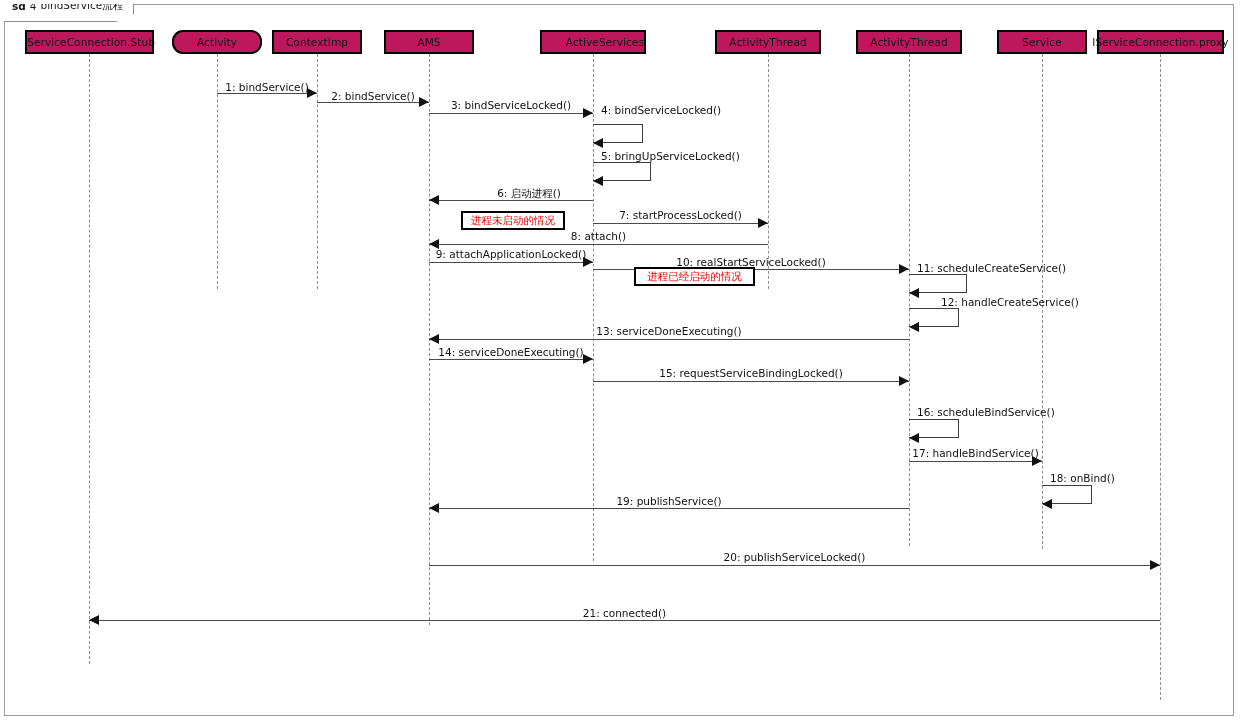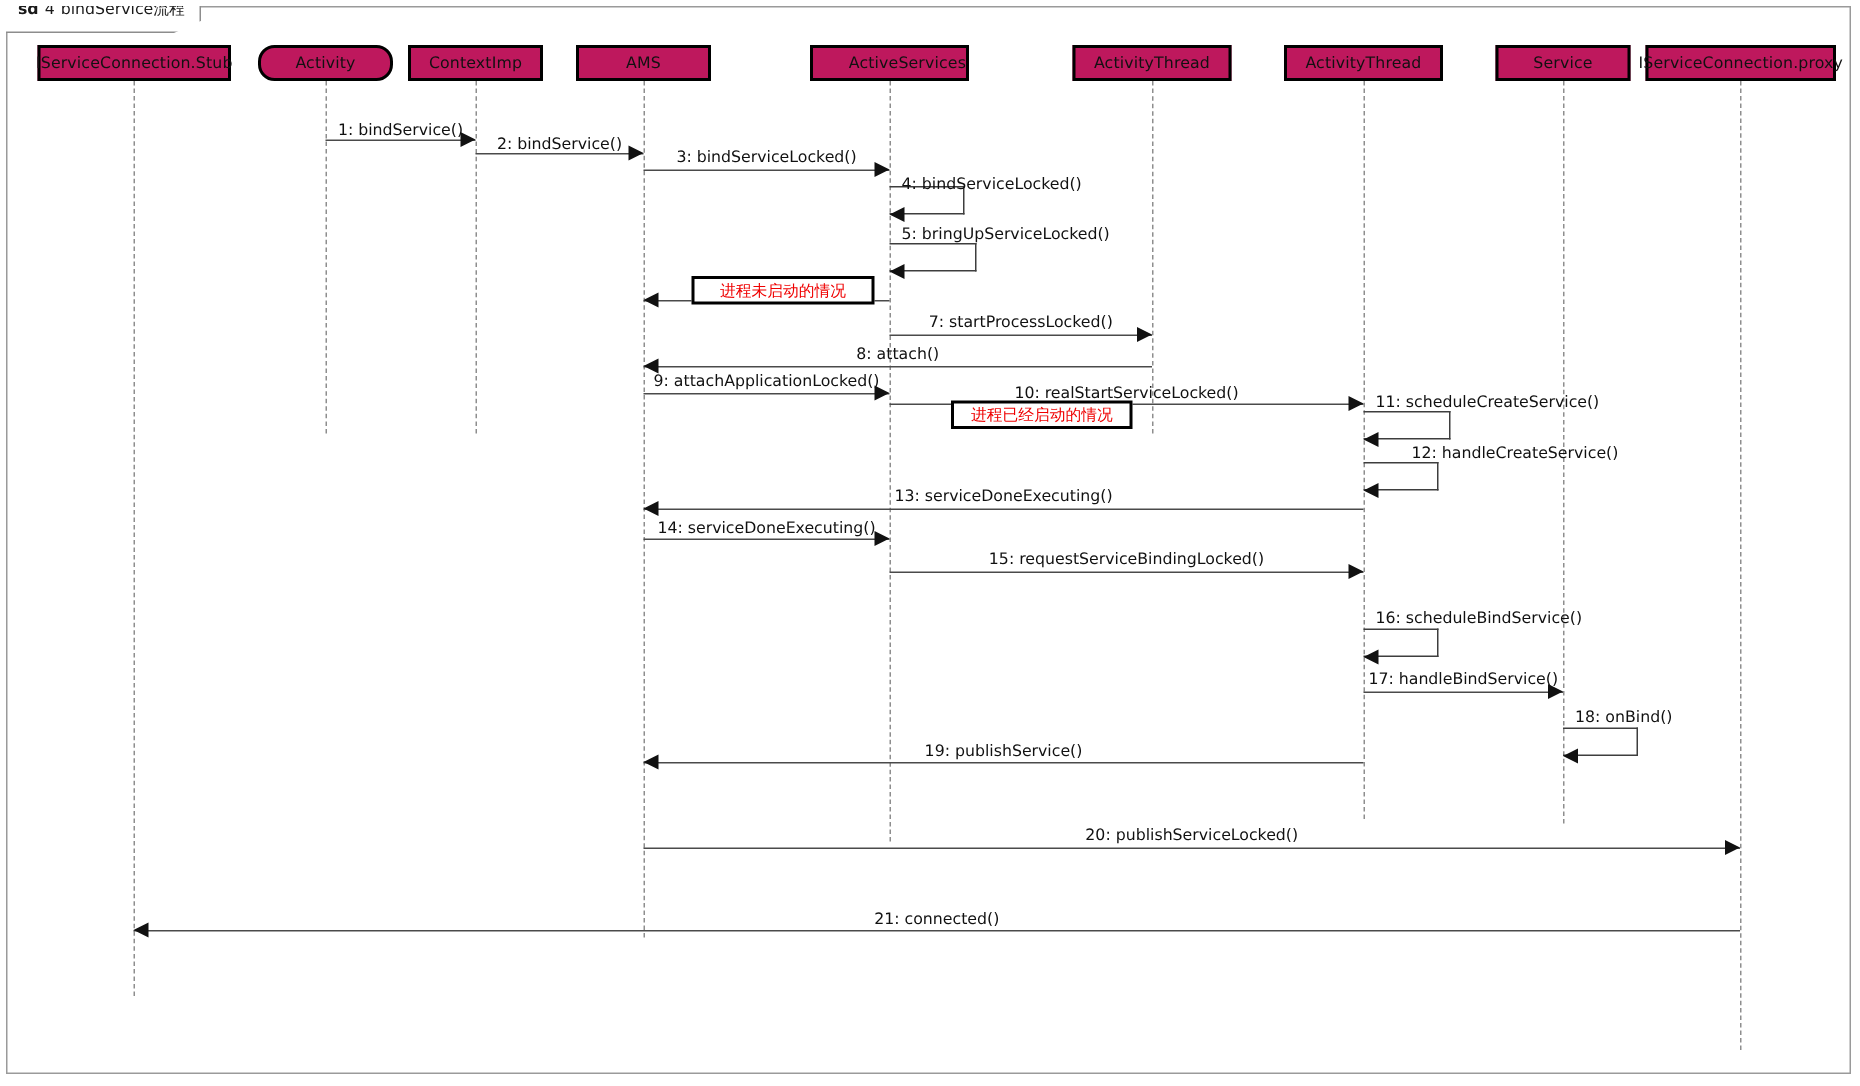--- a/index.html
+++ b/index.html
@@ -206,39 +206,39 @@
       <div class="msg" style="left: 429px; top: 565px; width: 731px;"></div>
       <div class="arrow right" style="top: 560px; left: 1150px;"></div>
       <div class="mlabel" style="left: 429px; width: 731px; top: 551px;">20: publishServiceLocked()</div>
       <div class="msg" style="left: 89px; top: 620px; width: 1071px;"></div>
       <div class="arrow left" style="top: 615px; left: 89px;"></div>
       <div class="mlabel" style="left: 89px; width: 1071px; top: 607px;">21: connected()</div>
     </div>
   <div id="layer-selfcalls">
       <div class="selfcall" style="left: 593px; top: 124px; width: 50px; height: 19px;"></div>
       <div class="arrow left" style="left: 593px; top: 138px;"></div>
-      <div class="mlabel" style="left: 601px; top: 117px; text-align: center;">4: bindServiceLocked()</div>
+      <div class="mlabel" style="left: 601px; top: 104px; text-align: center;">4: bindServiceLocked()</div>
       <div class="selfcall" style="left: 593px; top: 162px; width: 58px; height: 19px;"></div>
       <div class="arrow left" style="left: 593px; top: 176px;"></div>
       <div class="mlabel" style="left: 601px; top: 150px; text-align: left;">5: bringUpServiceLocked()</div>
       <div class="selfcall" style="left: 909px; top: 274px; width: 58px; height: 19px;"></div>
       <div class="arrow left" style="left: 909px; top: 288px;"></div>
       <div class="mlabel" style="left: 917px; top: 262px; text-align: left;">11: scheduleCreateService()</div>
       <div class="selfcall" style="left: 909px; top: 308px; width: 50px; height: 19px;"></div>
       <div class="arrow left" style="left: 909px; top: 322px;"></div>
       <div class="mlabel" style="left: 917px; top: 296px; text-align: left; margin-left: 24px;">12: handleCreateService()</div>
       <div class="selfcall" style="left: 909px; top: 419px; width: 50px; height: 19px;"></div>
       <div class="arrow left" style="left: 909px; top: 433px;"></div>
       <div class="mlabel" style="left: 917px; top: 406px; text-align: left;">16: scheduleBindService()</div>
       <div class="selfcall" style="left: 1042px; top: 485px; width: 50px; height: 19px;"></div>
       <div class="arrow left" style="left: 1042px; top: 499px;"></div>
       <div class="mlabel" style="left: 1050px; top: 472px; text-align: left;">18: onBind()</div>
     </div>
   <div id="layer-notes">
-      <div class="note" style="left: 461px; top: 184px; width: 122px;">
+      <div class="note" style="left: 461px; top: 211px; width: 104px;">
         <span>进程未启动的情况</span>
       </div>
       <div class="note" style="left: 634px; top: 267px; width: 121px;">
         <span>进程已经启动的情况</span>
       </div>
     </div>
 
 </div>
 
 </body></html>

